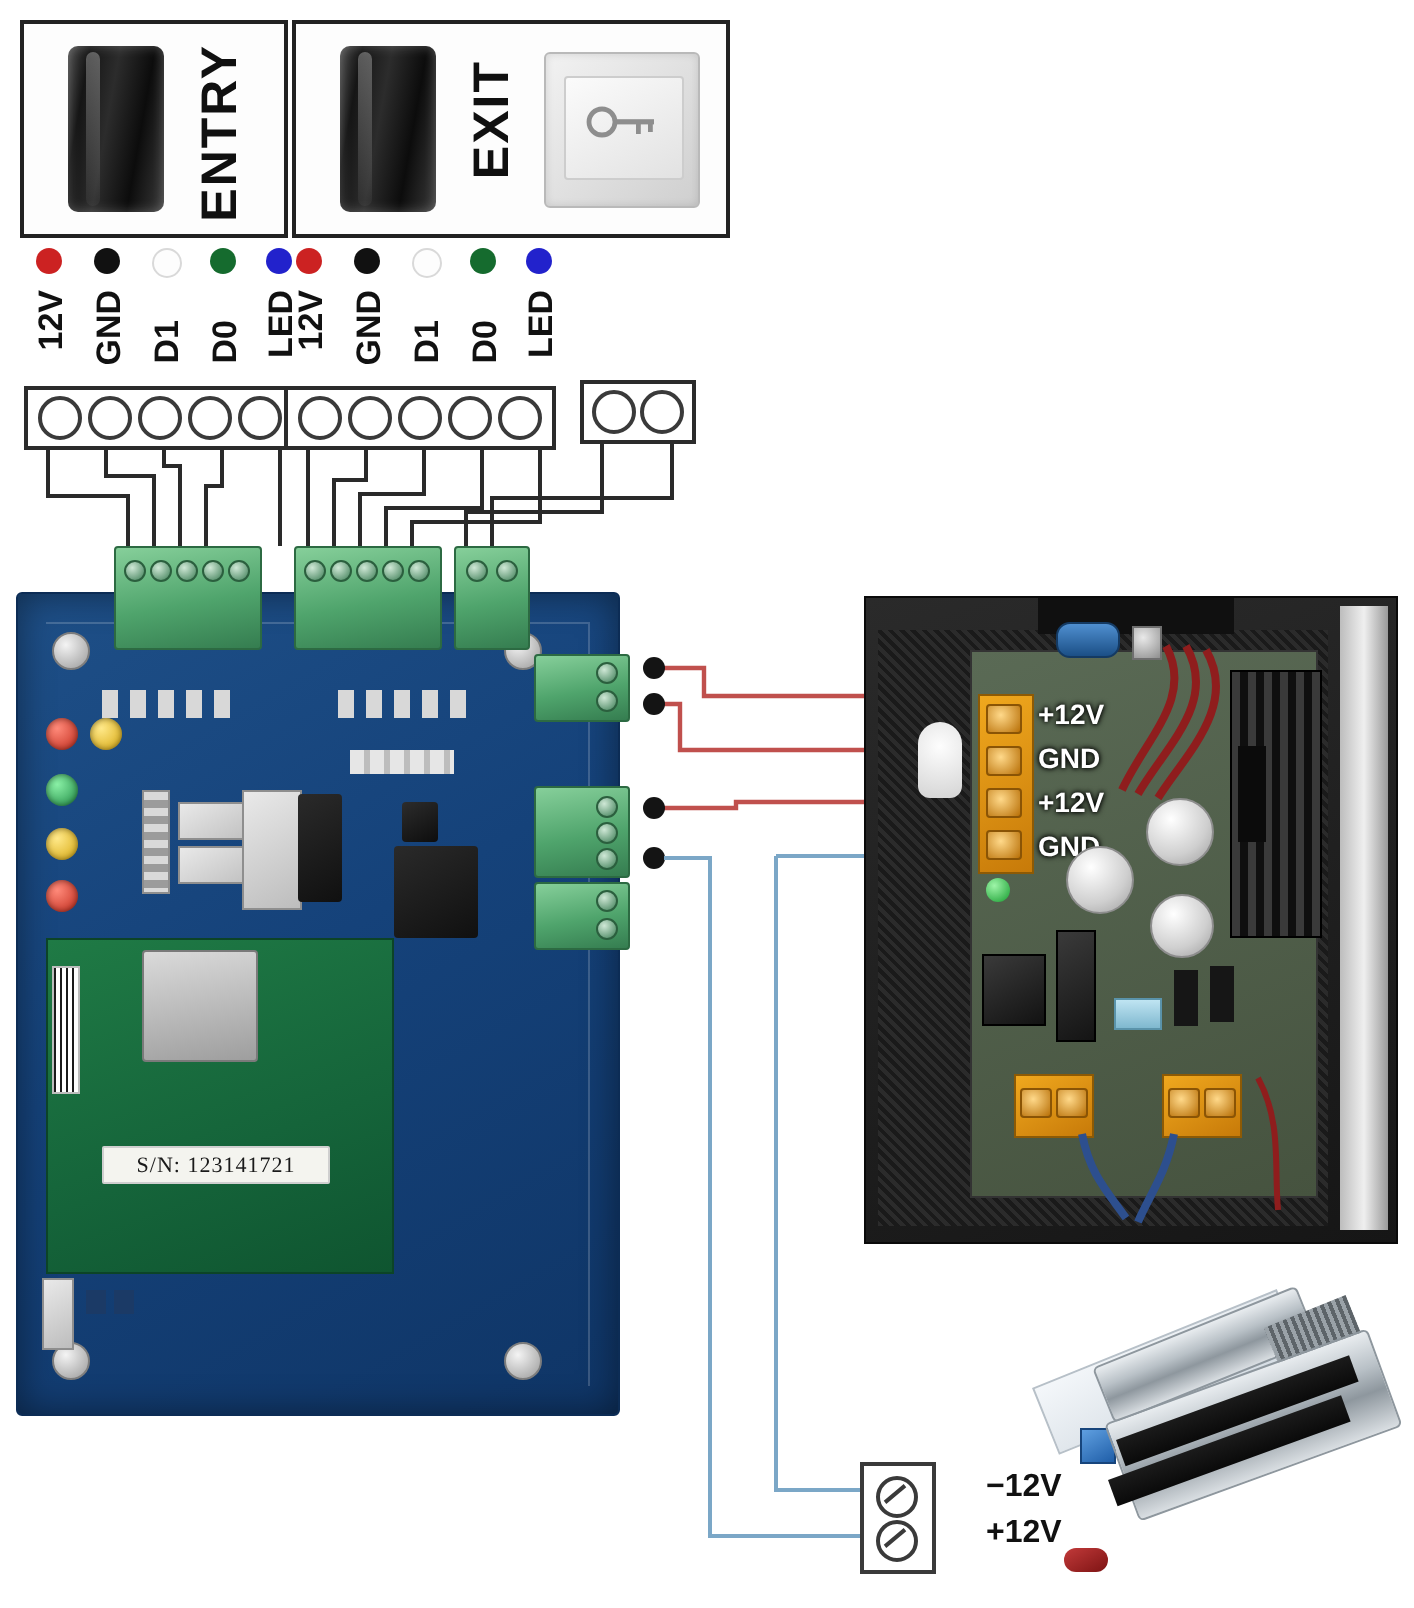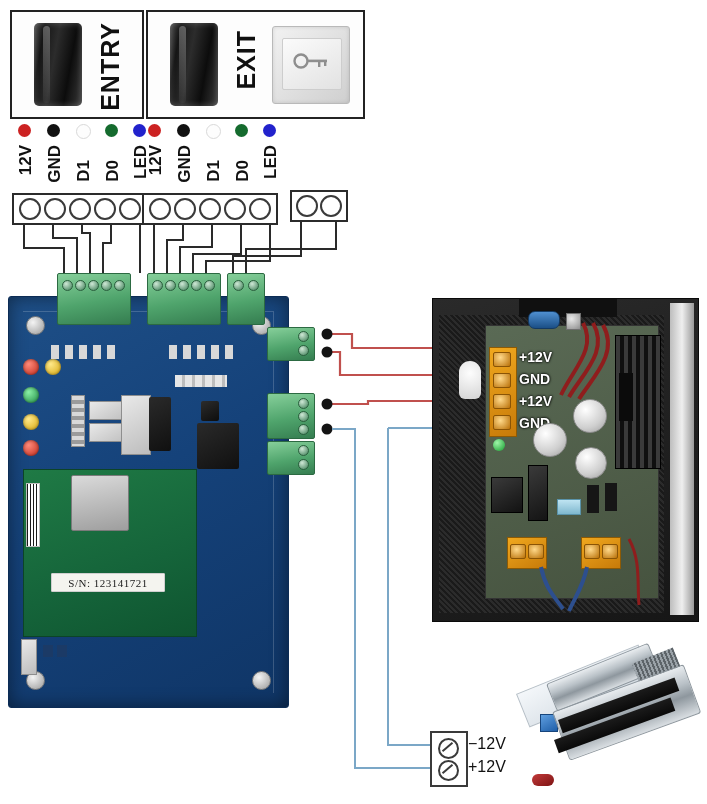--- a/index.html
+++ b/index.html
@@ -32,21 +32,21 @@
     align-items:center;box-sizing:border-box;}
   .hole{width:18px;height:18px;border:2px solid #3a3a3a;border-radius:50%;background:#fff;}
   .tlabel{position:absolute;writing-mode:vertical-rl;transform:rotate(180deg);
     font-weight:bold;font-size:17px;color:#111;letter-spacing:0px;}
 
   
   svg.wires{position:absolute;left:0;top:0;width:707px;height:804px;pointer-events:none;}
 
   
   #board{position:absolute;background:linear-gradient(150deg,#1e4f87 0%,#15427a 45%,#0f3566 100%);
-    border:1px solid #0c2c55;border-radius:3px;box-shadow:inset 0 0 18px rgba(0,0,0,.45);}
+    border:1px solid #0c2c55;border-radius:3px;box-shadow:inset 0 0 18px rgba(0,0,0,.45);padding-left:21px;}
   .bcut{position:absolute;border-right:1px solid rgba(255,255,255,.18);
     border-top:1px solid rgba(255,255,255,.18);}
   .mount{position:absolute;width:17px;height:17px;border-radius:50%;
     background:radial-gradient(circle at 35% 32%,#f4f4f4,#9a9a9a);border:1px solid #7d7d7d;}
   .greenpcb{position:absolute;background:linear-gradient(160deg,#1f7a45,#15643a 60%,#0f5530);
     border:1px solid #0c4427;}
   .ethport{position:absolute;background:linear-gradient(170deg,#dadada,#9e9e9e);
     border:1px solid #7a7a7a;border-radius:2px;}
   .snlabel{position:absolute;background:#f4f4ef;border:1px solid #cfcfcf;color:#1a1a1a;
     font-size:11px;font-family:"Liberation Serif",serif;letter-spacing:.5px;
@@ -78,21 +78,21 @@
     border:1px solid #8d8d8d;}
   .psuLabel{position:absolute;color:#fff;font-weight:bold;font-size:14px;
     text-shadow:0 0 3px #000,0 0 2px #000;letter-spacing:0px;}
 
   
   .locktermbox{position:absolute;border:2px solid #3a3a3a;background:#fff;}
   .lockhole{position:absolute;width:17px;height:17px;border-radius:50%;
     border:2px solid #3a3a3a;background:#fff;}
   .lockhole:after{content:"";position:absolute;left:1px;top:6px;width:13px;height:2px;
     background:#3a3a3a;transform:rotate(-40deg);}
-  .locklabel{position:absolute;font-weight:normal;font-size:16px;color:#111;}
+  .locklabel{position:absolute;font-weight:bold;font-size:16px;color:#111;margin-left:25px;}
 
   
   .mag-plate{position:absolute;background:linear-gradient(170deg,#f4f7fa,#d4dce3);
     border:1px solid #b7c0c8;}
   .mag-body{position:absolute;background:linear-gradient(180deg,#e8ecef 0%,#b9c1c7 35%,#8e979e 60%,#d9dee2 100%);
     border:1px solid #8e979e;border-radius:3px;}
   .mag-face{position:absolute;background:linear-gradient(180deg,#1b1b1b,#0a0a0a);}
   .mag-grill{position:absolute;background:repeating-linear-gradient(90deg,#9aa2a8 0 2px,#5d6469 2px 4px);}
 </style>
 </head>

